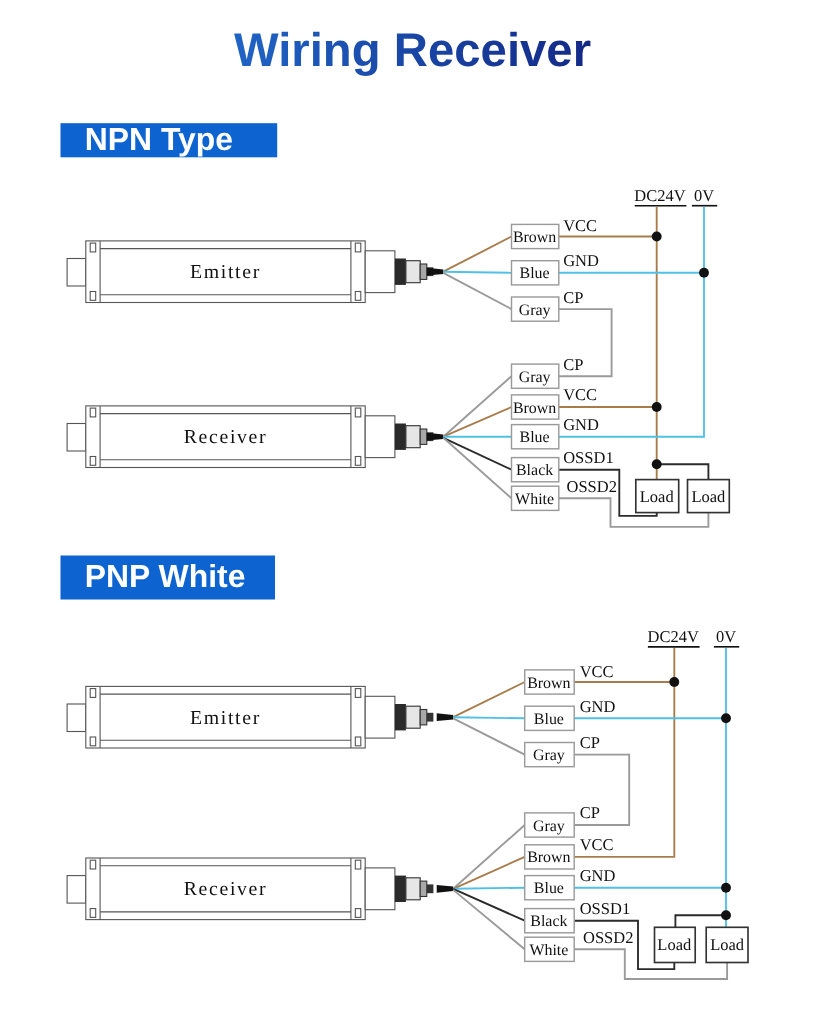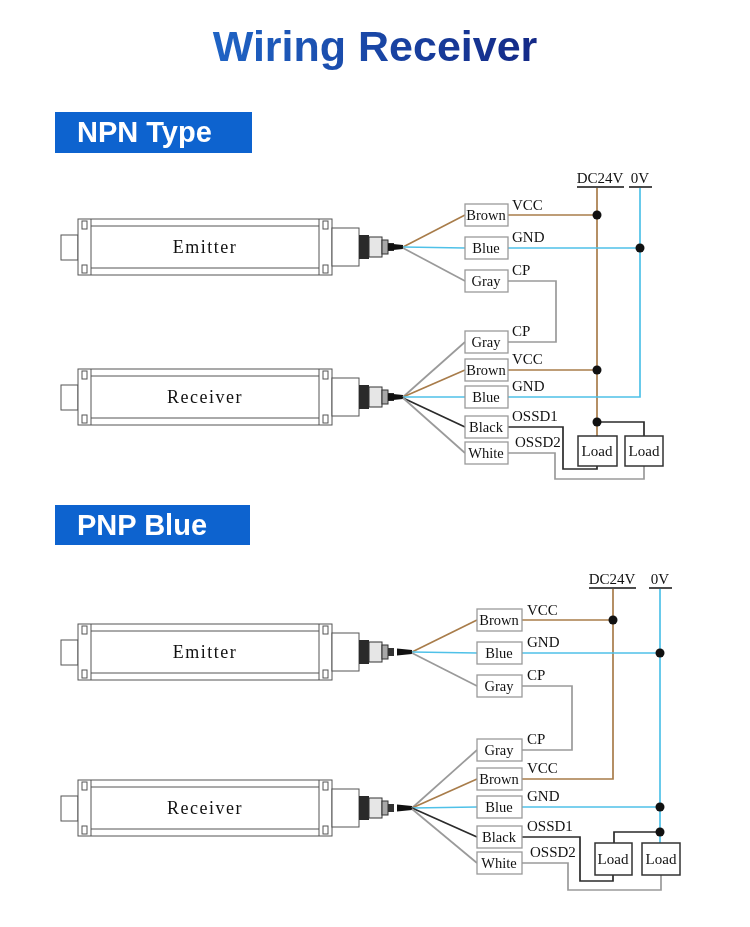--- a/index.html
+++ b/index.html
@@ -16,21 +16,21 @@
     .title {
       background:linear-gradient(90deg,#2272d4 18%, #12207d 78%);
       -webkit-background-clip:text; background-clip:text; color:transparent;
     }
   }
   .banner {
     position:absolute; background:#0d63cf; color:#ffffff; font-weight:700;
     font-size:29px; padding-left:22px; display:flex; align-items:center;
     box-sizing:border-box;
   }
-  #banner-npn { left:55px; top:112px; width:197px; height:41px; }
+  #banner-npn { left:55px; top:112px; width:197px; height:31px; }
   #banner-pnp { left:55px; top:505px; width:195px; height:40px; }
   svg#diagram { position:absolute; left:0; top:0; }
 
   .wire { fill:none; stroke-width:1.7; }
   .rail { fill:none; stroke-width:1.7; }
   .wbrown { stroke:#a87c4a; }
   .wblue  { stroke:#4fc1e8; }
   .wgray  { stroke:#9a9a9a; }
   .wblack { stroke:#2b2b2b; }
   .cbox { fill:#ffffff; stroke:#9a9a9a; stroke-width:1.3; }
@@ -43,21 +43,21 @@
   .t-sig  { font-size:15px; }
   .t-pwr  { font-size:15px; text-anchor:middle; }
   .t-dev  { font-size:18px; letter-spacing:1.5px; text-anchor:middle; }
   .t-load { font-size:15px; text-anchor:middle; }
 </style>
 </head>
 <body>
 
 <h1 class="title">Wiring Receiver</h1>
 <div class="banner" id="banner-npn">NPN Type</div>
-<div class="banner" id="banner-pnp">PNP Blue</div>
+<div class="banner" id="banner-pnp">PNP White</div>
 
 <svg id="diagram" width="750" height="927" viewBox="0 0 750 927">
   <defs>
     <g id="device">
       <rect x="-17" y="16" width="17" height="25" class="dev"></rect>
       <rect x="0" y="0" width="254" height="56" class="dev"></rect>
       <line x1="13" y1="0" x2="13" y2="56" class="dev"></line>
       <line x1="241" y1="0" x2="241" y2="56" class="dev"></line>
       <line x1="13" y1="7" x2="241" y2="7" class="dev"></line>
       <line x1="13" y1="49" x2="241" y2="49" class="dev"></line>

